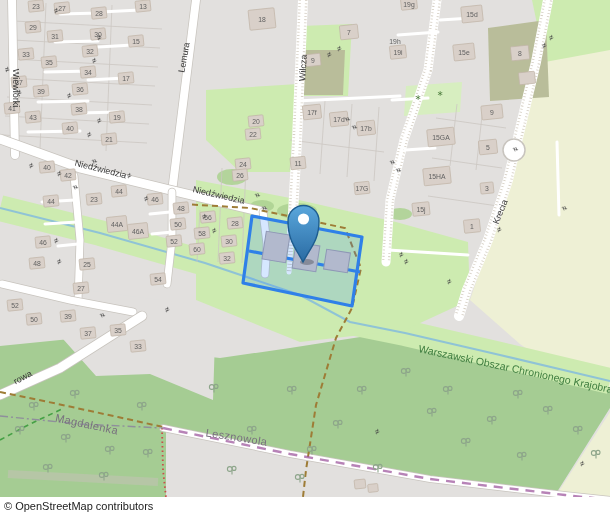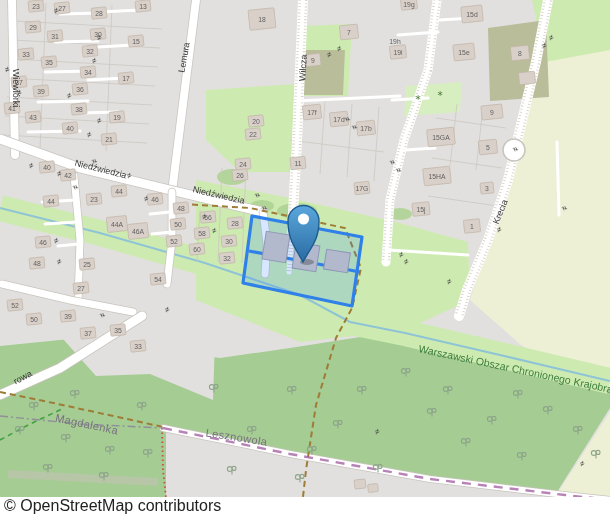--- a/index.html
+++ b/index.html
@@ -1,18 +1,18 @@
 <!DOCTYPE html>
 <html><head>
 <meta charset="utf-8">
 <style>
   html,body{margin:0;padding:0;background:#fff;}
   .wrap{width:610px;height:515px;position:relative;overflow:hidden;font-family:"Liberation Sans",sans-serif;}
   .map{width:610px;height:497px;display:block;cursor:grab;}
-  .attrib{width:610px;height:18px;background:#ffffff;font-size:16px;color:#222;line-height:18px;padding-left:4px;box-sizing:border-box;}
+  .attrib{width:610px;height:18px;background:#ffffff;font-size:11px;color:#222;line-height:18px;padding-left:4px;box-sizing:border-box;}
   svg text{font-family:"Liberation Sans",sans-serif;}
   .bldg{fill:#d9d0c9;stroke:#c0b3a6;stroke-width:.7;}
   .pbldg{fill:#b2b9cd;stroke:#8e97b5;stroke-width:1;}
   .hnum{font-size:6.8px;fill:#616161;text-anchor:middle;}
   .slabel{font-size:9px;fill:#383838;text-anchor:middle;}
   .plabel{font-size:11px;fill:#78707e;text-anchor:middle;letter-spacing:.4px;}
   .arealabel{font-size:10.5px;text-anchor:start;}
   .tree{stroke:#8da58a;fill:none;stroke-width:1.1;}
   .shrub{font-size:8px;fill:#4e7e3e;text-anchor:middle;}
   .gate{font-size:8px;fill:#454545;text-anchor:middle;}

